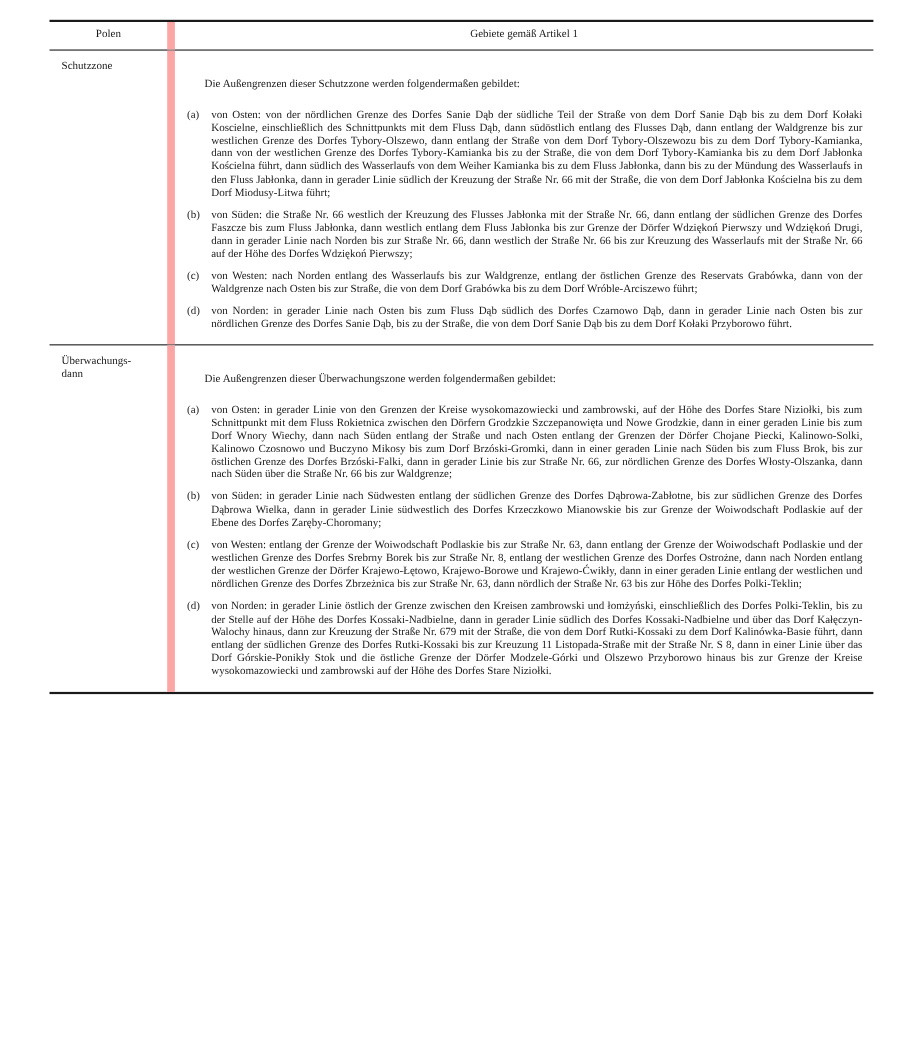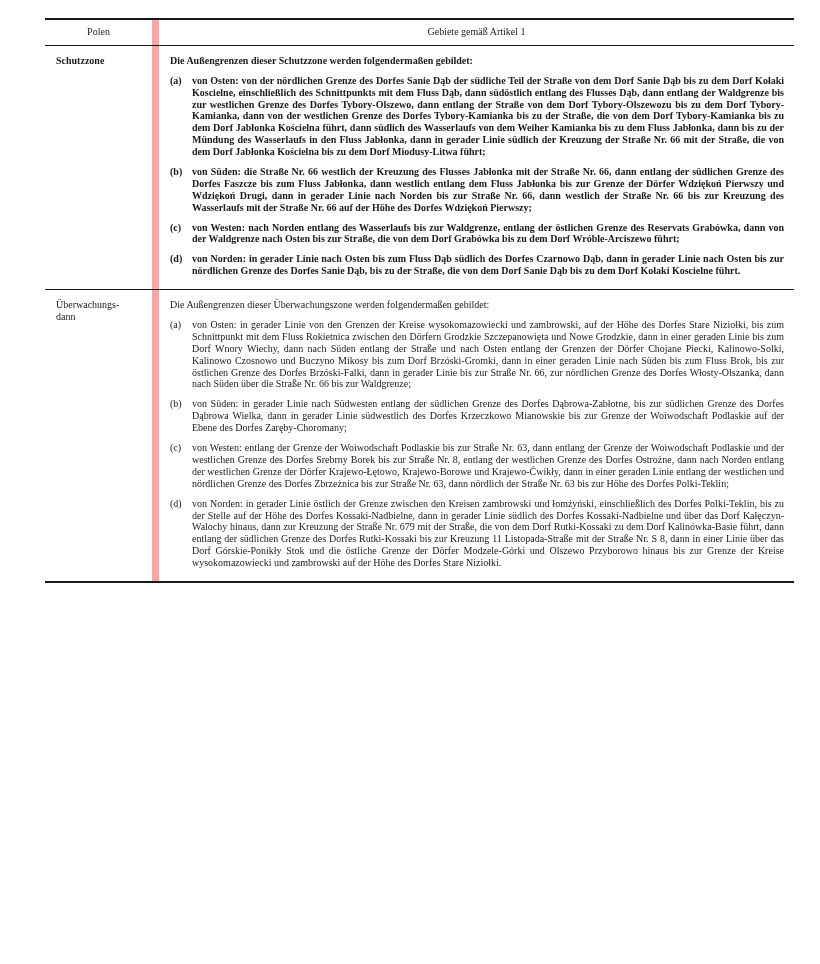--- a/index.html
+++ b/index.html
@@ -27,40 +27,39 @@
   }
   .trow {
     display: grid;
     grid-template-columns: 107px 1fr;
   }
   .thead {
     border-bottom: 1.5px solid #1a1a1a;
   }
   .trow-first-body {
     border-bottom: 1.5px solid #1a1a1a;
-    font-weight: bold;
   }
   .th {
     text-align: center;
     padding: 6px 4px 7px 4px;
   }
   .td-right, .th-right {
     border-left: 7px solid #fca5a5;
   }
   .td-left {
     padding: 9px 4px 8px 11px;
   }
   .zone-label {
     white-space: pre-line;
   }
   .td-right {
     padding: 9px 10px 12px 11px;
   }
   .intro {
-    margin: 0;
+    margin: 16px;
     text-align: justify;
   }
   .item {
     display: flex;
     margin-top: 8px;
   }
   .marker {
     flex: 0 0 22px;
   }
   .itext {
@@ -91,21 +90,21 @@
       <div class="item">
         <span class="marker">(b)</span>
         <span class="itext">von Süden: die Straße Nr. 66 westlich der Kreuzung des Flusses Jabłonka mit der Straße Nr. 66, dann entlang der südlichen Grenze des Dorfes Faszcze bis zum Fluss Jabłonka, dann westlich entlang dem Fluss Jabłonka bis zur Grenze der Dörfer Wdziękoń Pierwszy und Wdziękoń Drugi, dann in gerader Linie nach Norden bis zur Straße Nr. 66, dann westlich der Straße Nr. 66 bis zur Kreuzung des Wasserlaufs mit der Straße Nr. 66 auf der Höhe des Dorfes Wdziękoń Pierwszy;</span>
       </div>
       <div class="item">
         <span class="marker">(c)</span>
         <span class="itext">von Westen: nach Norden entlang des Wasserlaufs bis zur Waldgrenze, entlang der östlichen Grenze des Reservats Grabówka, dann von der Waldgrenze nach Osten bis zur Straße, die von dem Dorf Grabówka bis zu dem Dorf Wróble-Arciszewo führt;</span>
       </div>
       <div class="item">
         <span class="marker">(d)</span>
-        <span class="itext">von Norden: in gerader Linie nach Osten bis zum Fluss Dąb südlich des Dorfes Czarnowo Dąb, dann in gerader Linie nach Osten bis zur nördlichen Grenze des Dorfes Sanie Dąb, bis zu der Straße, die von dem Dorf Sanie Dąb bis zu dem Dorf Kołaki Koscielne führt.</span>
+        <span class="itext">von Norden: in gerader Linie nach Osten bis zum Fluss Dąb südlich des Dorfes Czarnowo Dąb, dann in gerader Linie nach Osten bis zur nördlichen Grenze des Dorfes Sanie Dąb, bis zu der Straße, die von dem Dorf Sanie Dąb bis zu dem Dorf Kołaki Przyborowo führt.</span>
       </div>
     </div>
   </div>
 
   <div class="trow">
     <div class="td td-left">
       <span class="zone-label">Überwachungs-
 dann</span>
     </div>
     <div class="td td-right">

